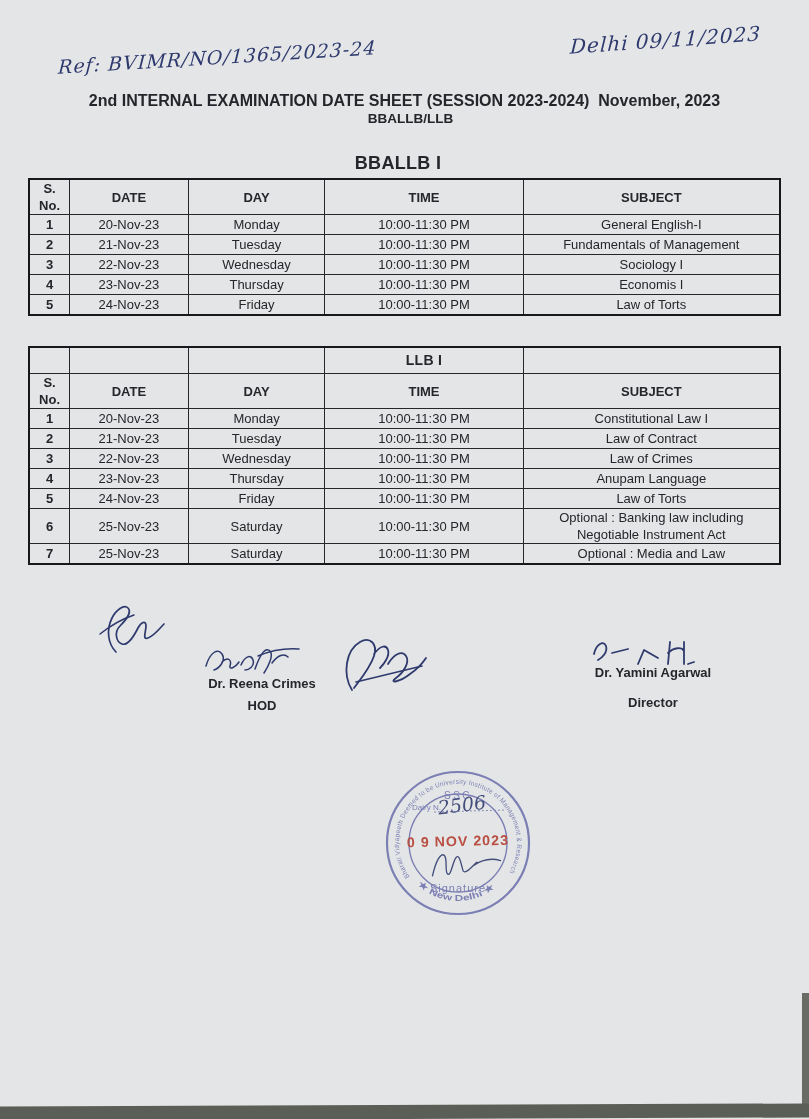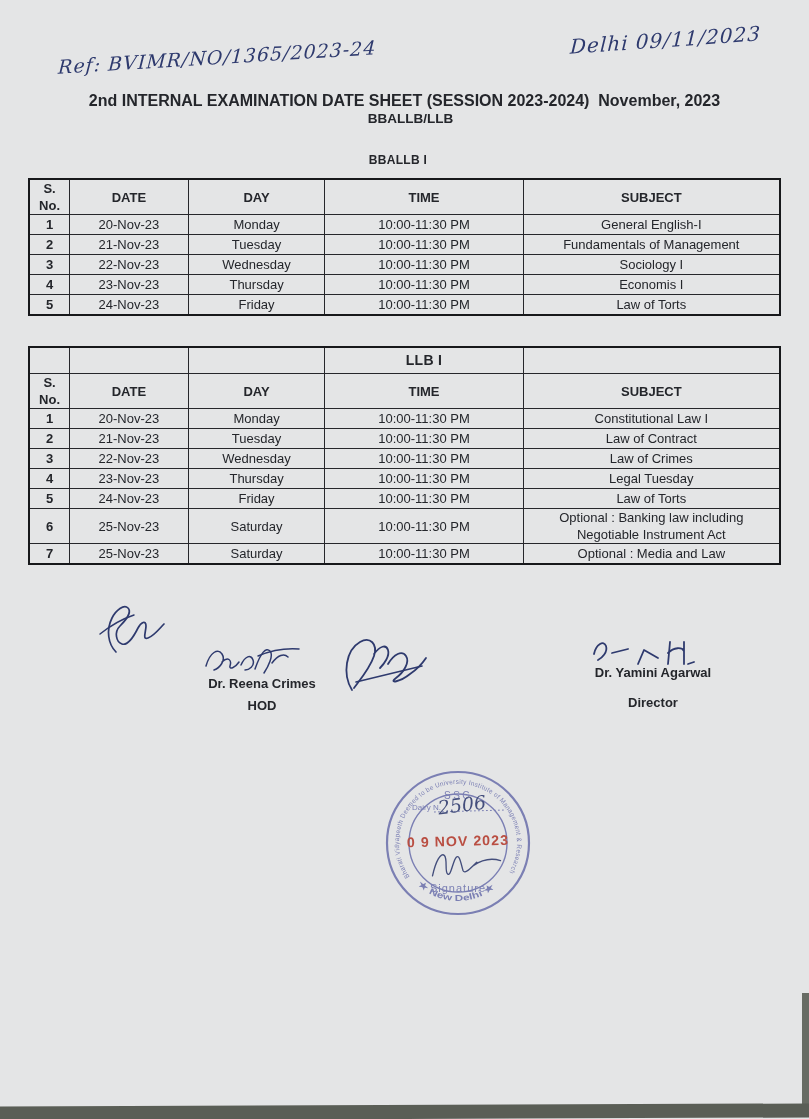--- a/index.html
+++ b/index.html
@@ -16,21 +16,21 @@
     font-family:"DejaVu Serif", serif;
     font-style:italic;
     color:var(--handwriting,#2e3a6e);
     white-space:nowrap;
   }
   .ref-note{left:58px;top:46px;font-size:19px;letter-spacing:1px;transform:rotate(-3.5deg) skewX(-7deg);}
   .date-note{left:570px;top:28px;font-size:20px;letter-spacing:1px;transform:rotate(-4deg) skewX(-7deg);}
   
   .title1{position:absolute;top:92px;left:0;right:0;text-align:center;font-weight:bold;font-size:16px;white-space:pre;}
   .title2{position:absolute;top:111px;left:12px;right:0;text-align:center;font-weight:bold;font-size:13.5px;}
-  .tbl1-title{position:absolute;top:153px;left:28px;width:740px;text-align:center;font-weight:bold;font-size:12px;letter-spacing:.3px;}
+  .tbl1-title{position:absolute;top:153px;left:28px;width:740px;text-align:center;font-weight:bold;font-size:18px;letter-spacing:.3px;}
   
   table.sheet{
     position:absolute;left:28px;width:753px;
     border-collapse:collapse;table-layout:fixed;
     font-size:13px;
   }
   #table1{top:178px;}
   #table2{top:346px;}
   table.sheet td,table.sheet th{
     border:1.4px solid #26272b;
@@ -170,21 +170,21 @@
           <td class="c1">22-Nov-23</td>
           <td class="c2">Wednesday</td>
           <td class="c3">10:00-11:30 PM</td>
           <td class="c4">Law of Crimes</td>
         </tr>
         <tr>
           <td class="c0">4</td>
           <td class="c1">23-Nov-23</td>
           <td class="c2">Thursday</td>
           <td class="c3">10:00-11:30 PM</td>
-          <td class="c4">Legal Tuesday</td>
+          <td class="c4">Anupam Language</td>
         </tr>
         <tr>
           <td class="c0">5</td>
           <td class="c1">24-Nov-23</td>
           <td class="c2">Friday</td>
           <td class="c3">10:00-11:30 PM</td>
           <td class="c4">Law of Torts</td>
         </tr>
         <tr>
           <td class="c0">6</td>

